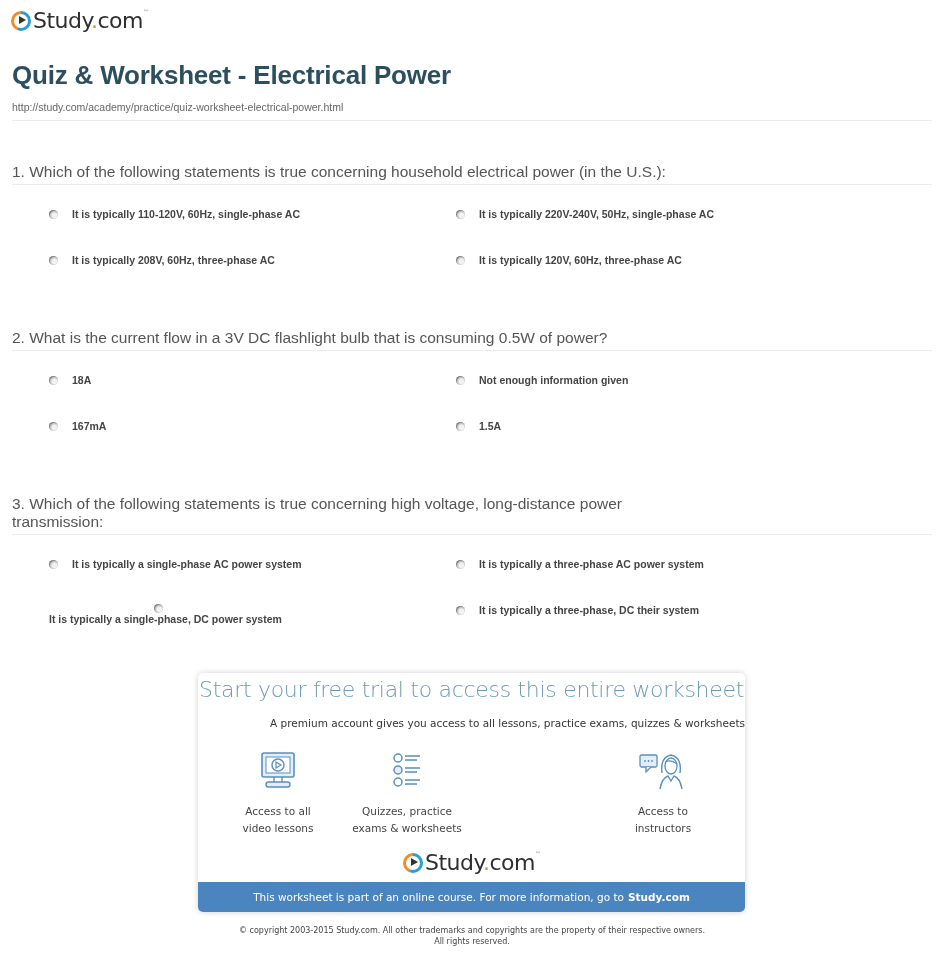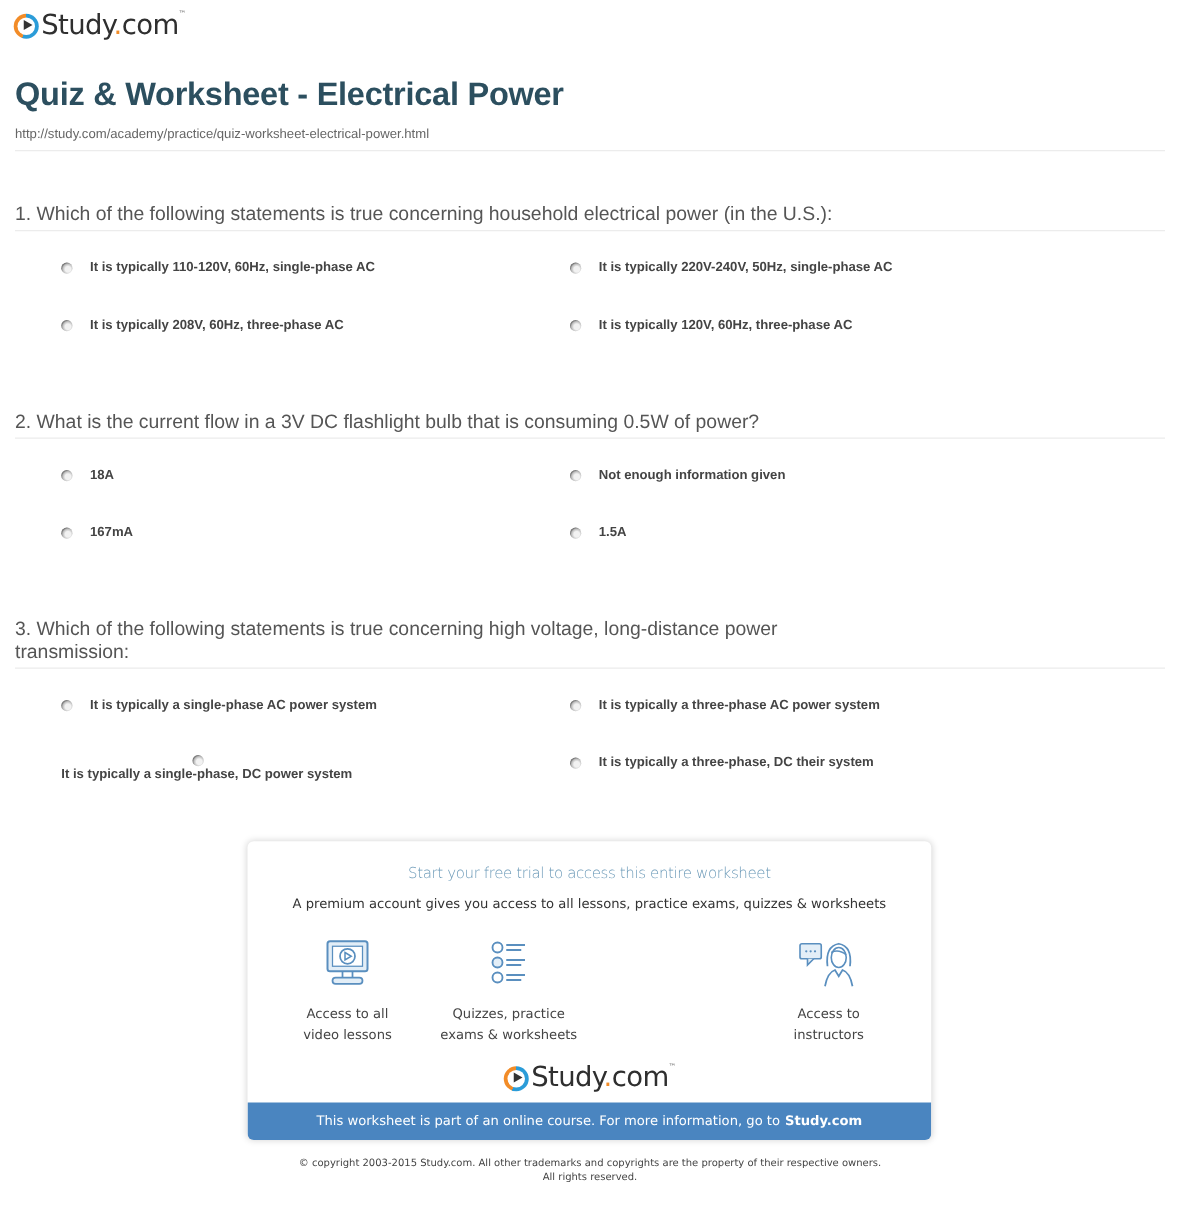--- a/index.html
+++ b/index.html
@@ -23,23 +23,23 @@
   .page-url { position: absolute; left: 12px; top: 101px; font-size: 10.5px; color: #666; }
   .hr { position: absolute; height: 1px; background: #ececec; }
 
   .question { position: absolute; left: 12px; font-size: 15.5px; color: #555; line-height: 18px; width: 900px; }
   .option { position: absolute; display: flex; align-items: center; font-size: 10.5px; font-weight: bold; color: #444; }
   .radio { width: 9px; height: 9px; border-radius: 50%; margin-right: 14px; flex: none;
     background: radial-gradient(circle at 60% 60%, #f2f2f2 0 30%, #bbb 55%, #555 75%); }
 
   .promo { position: absolute; left: 198px; top: 673px; width: 547px; height: 239px; background: #fff;
     border-radius: 5px; box-shadow: 0 0 6px rgba(0,0,0,0.18); overflow: hidden; }
-  .promo-title { position: absolute; left: 0; width: 100%; top: 18px; text-align: center; font-family: "DejaVu Sans", sans-serif;
-    font-size: 12px; color: #6c9ab8; font-weight: 300; letter-spacing: -0.3px; }
-  .promo-sub { position: absolute; left: 0; width: 100%; top: 44px; text-align: center; font-family: "DejaVu Sans", sans-serif;
+  .promo-title { position: absolute; left: 0; width: 100%; top: 4px; text-align: center; font-family: "DejaVu Sans", sans-serif;
+    font-size: 22px; color: #6c9ab8; font-weight: 300; letter-spacing: -0.3px; }
+  .promo-sub { position: absolute; left: 0; width: 100%; top: 44px; text-align: right; font-family: "DejaVu Sans", sans-serif;
     font-size: 10.5px; color: #333; }
   .feature { position: absolute; top: 78px; width: 120px; text-align: center; }
   .feature svg { display: block; margin: 0 auto; }
   .feature-label { margin-top: 12px; font-family: "DejaVu Sans", sans-serif; font-size: 10.5px; color: #444; line-height: 17px; }
   #promo-logo { left: 205px; top: 177px; }
   .promo-bar { position: absolute; left: 0; bottom: 0; width: 100%; height: 30px; background: #4a85c0; color: #fff;
     font-family: "DejaVu Sans", sans-serif; font-size: 10.5px; display: flex; align-items: center; justify-content: center; }
   .promo-bar b { margin-left: 4px; }
 
   .copyright { position: absolute; left: 0; width: 944px; top: 925px; text-align: center; font-family: "DejaVu Sans", sans-serif;

